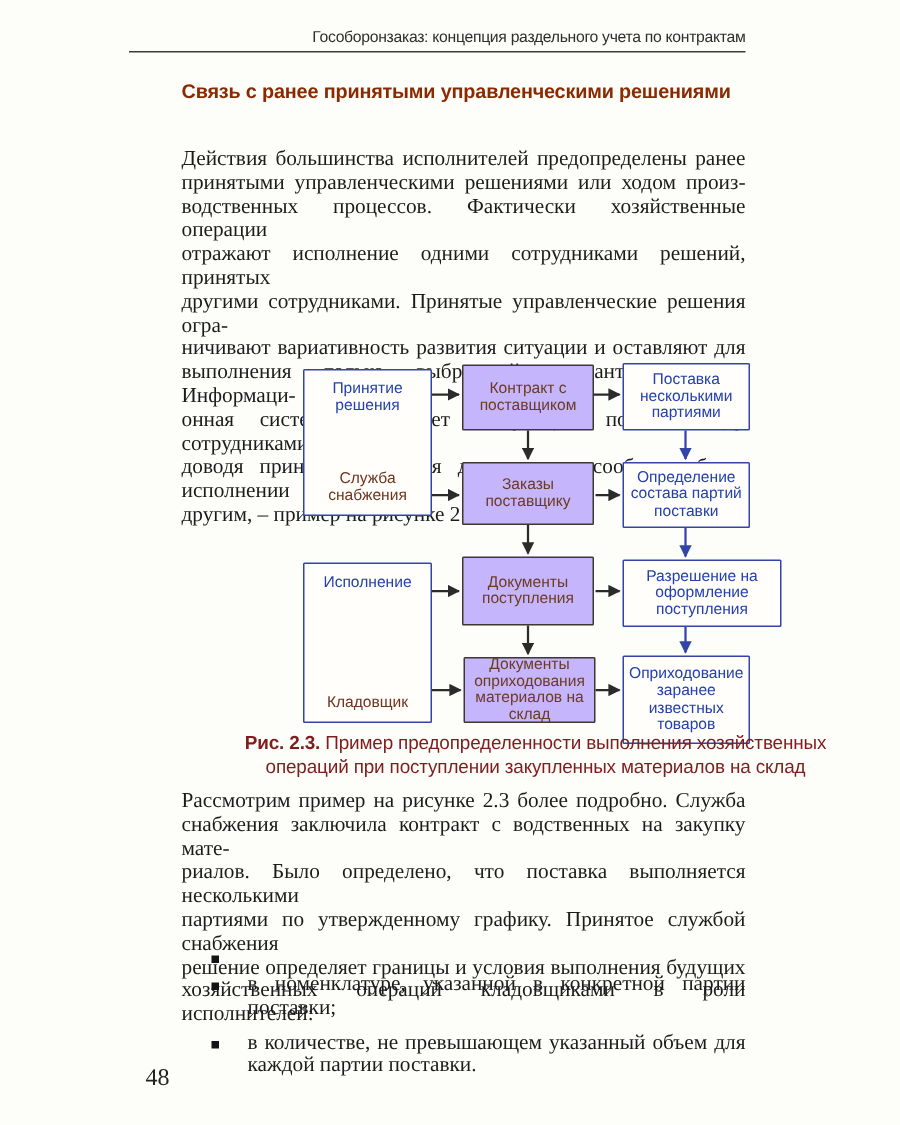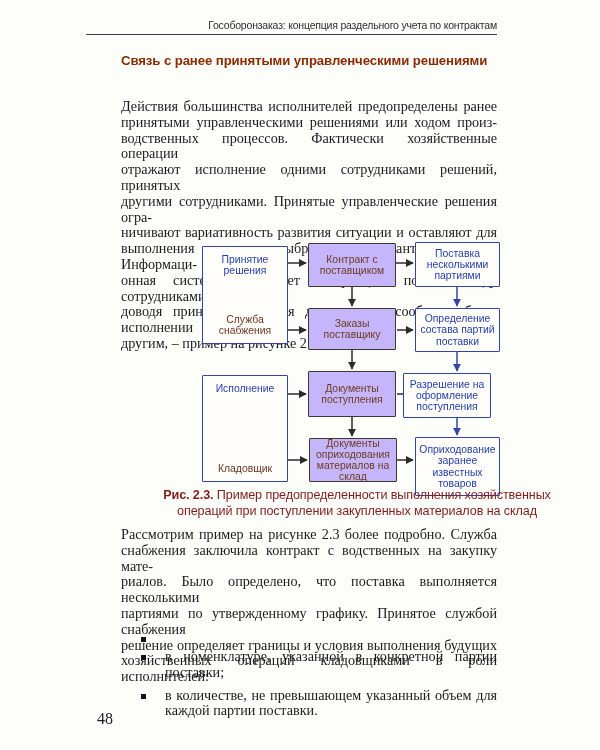--- a/index.html
+++ b/index.html
@@ -124,21 +124,21 @@
       <div class="role-bottom">Кладовщик</div>
     </div>
 
     <div class="dbox doc" style="left:113px;top:3px;width:88px;height:44px">Контракт с поставщиком</div>
     <div class="dbox doc" style="left:113px;top:68px;width:88px;height:42px">Заказы поставщику</div>
     <div class="dbox doc" style="left:113px;top:131px;width:88px;height:46px">Документы поступления</div>
     <div class="dbox doc" style="left:114px;top:198px;width:88px;height:44px">Документы оприходования материалов на склад</div>
 
     <div class="dbox outcome" style="left:220px;top:2px;width:85px;height:45px">Поставка несколькими партиями</div>
     <div class="dbox outcome" style="left:220px;top:68px;width:85px;height:44px">Определение состава партий поставки</div>
-    <div class="dbox outcome" style="left:208px;top:133px;width:88px;height:45px">Разрешение на оформление поступления</div>
+    <div class="dbox outcome" style="left:220px;top:133px;width:106px;height:45px">Разрешение на оформление поступления</div>
     <div class="dbox outcome" style="left:220px;top:197px;width:85px;height:59px">Оприходование заранее известных товаров</div>
   </div>
 
   <div class="caption">
     <div class="cap-line"><span class="cap-label">Рис. 2.3.</span> <span>Пример предопределенности выполнения хозяйственных</span></div>
     <div class="cap-line">операций при поступлении закупленных материалов на склад</div>
   </div>
 
   <div class="para para-2">
       <div class="jline">Рассмотрим пример на рисунке 2.3 более подробно. Служба</div>

